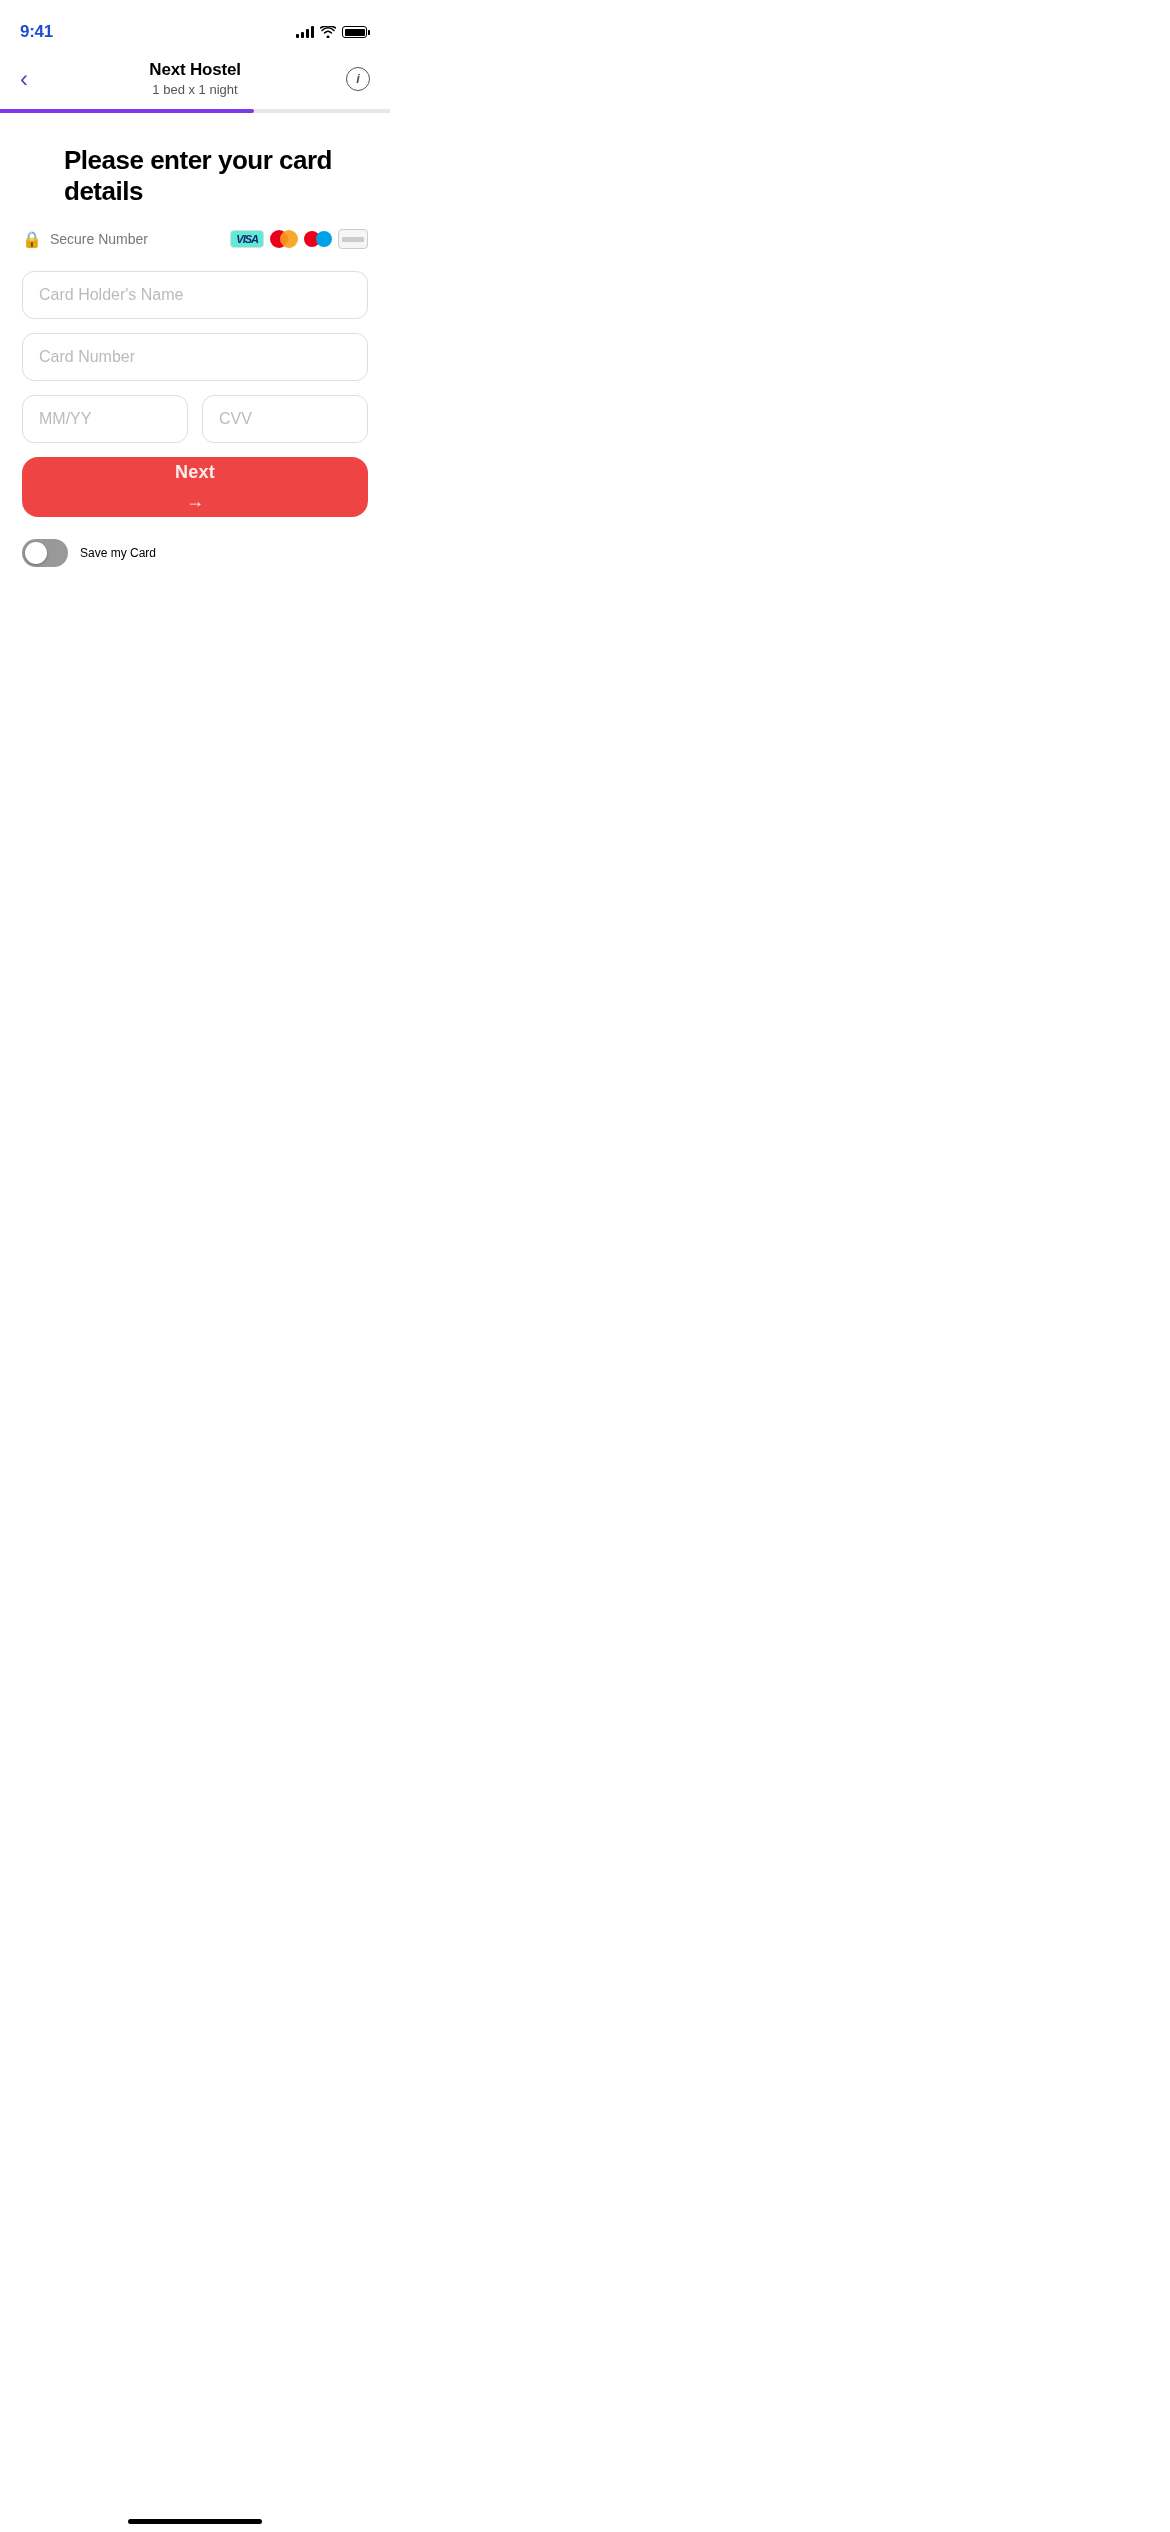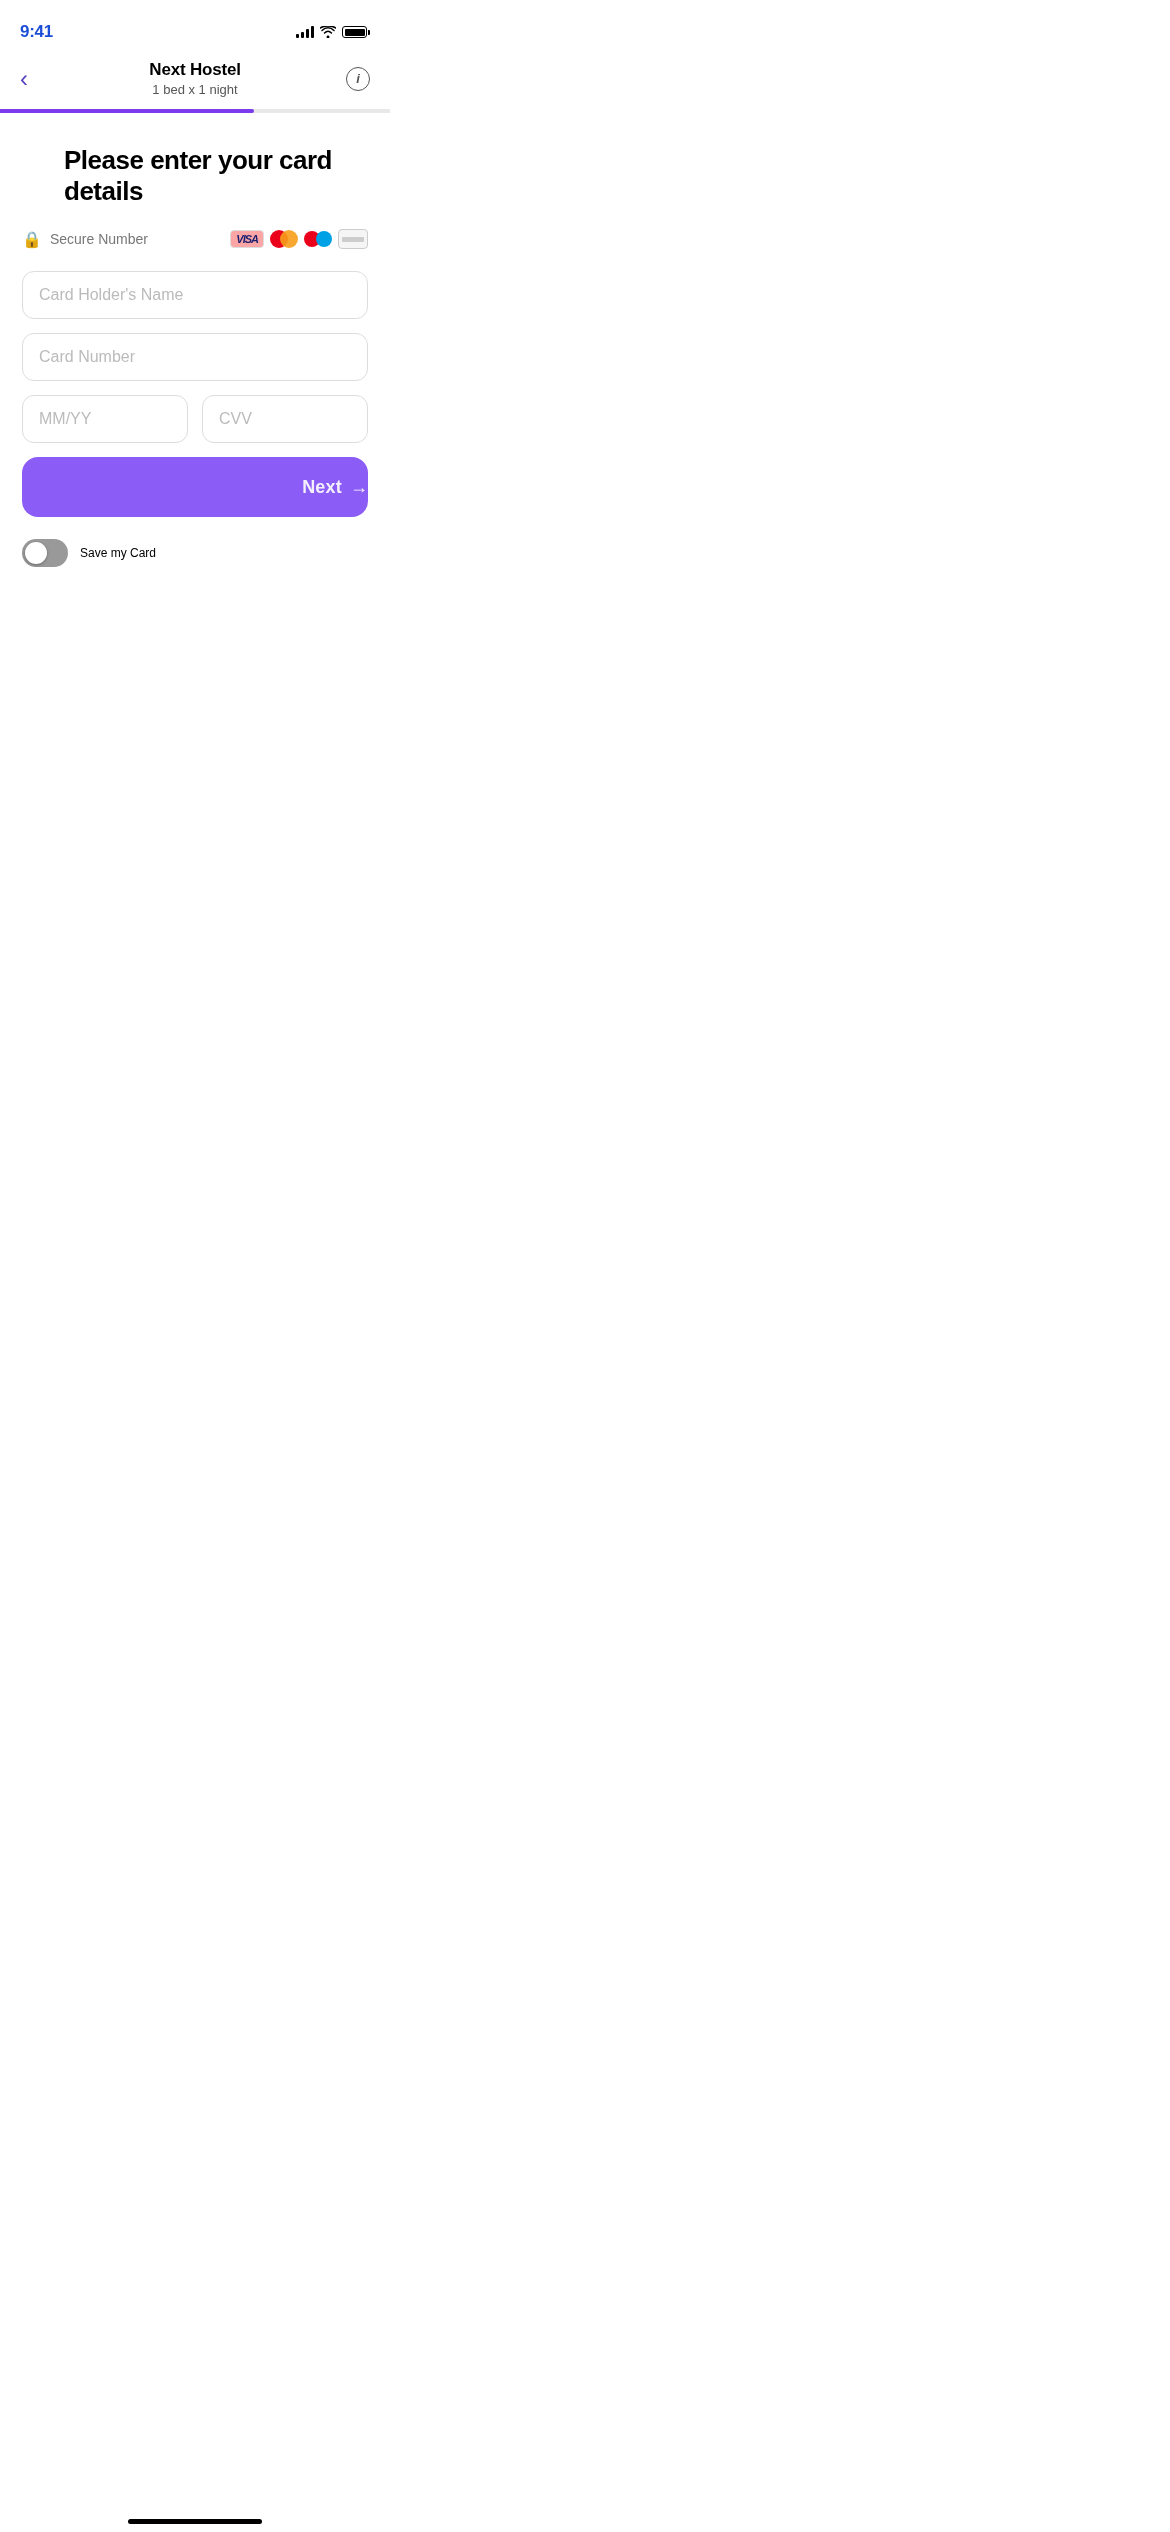--- a/index.html
+++ b/index.html
@@ -198,21 +198,21 @@
     
     .logo-visa {
       font-size: 11px;
       font-weight: 900;
       color: #1a1f71;
       font-style: italic;
       letter-spacing: -1px;
       border: 1px solid #ddd;
       border-radius: 4px;
       padding: 2px 5px;
-      background: #fca5a5;
+      background: #5eead4;
     }
 
     
     .logo-mastercard {
       width: 28px;
       height: 18px;
       position: relative;
       display: flex;
       align-items: center;
       justify-content: center;
@@ -307,30 +307,31 @@
     }
 
     .form-row .form-input {
       flex: 1;
     }
 
     
     .next-button {
       width: 100%;
       height: 60px;
-      background: #8b5cf6;
+      background: #ef4444;
       border: none;
       border-radius: 16px;
       display: flex;
       align-items: center;
-      justify-content: flex-end;
+      justify-content: center;
       gap: 8px;
       cursor: pointer;
       margin-bottom: 22px;
       margin-top: 6px;
+      flex-direction: column;
     }
 
     .next-button-text {
       font-size: 18px;
       font-weight: 600;
       color: rgba(255, 255, 255, 0.9);
       letter-spacing: 0.2px;
     }
 
     .next-arrow {

